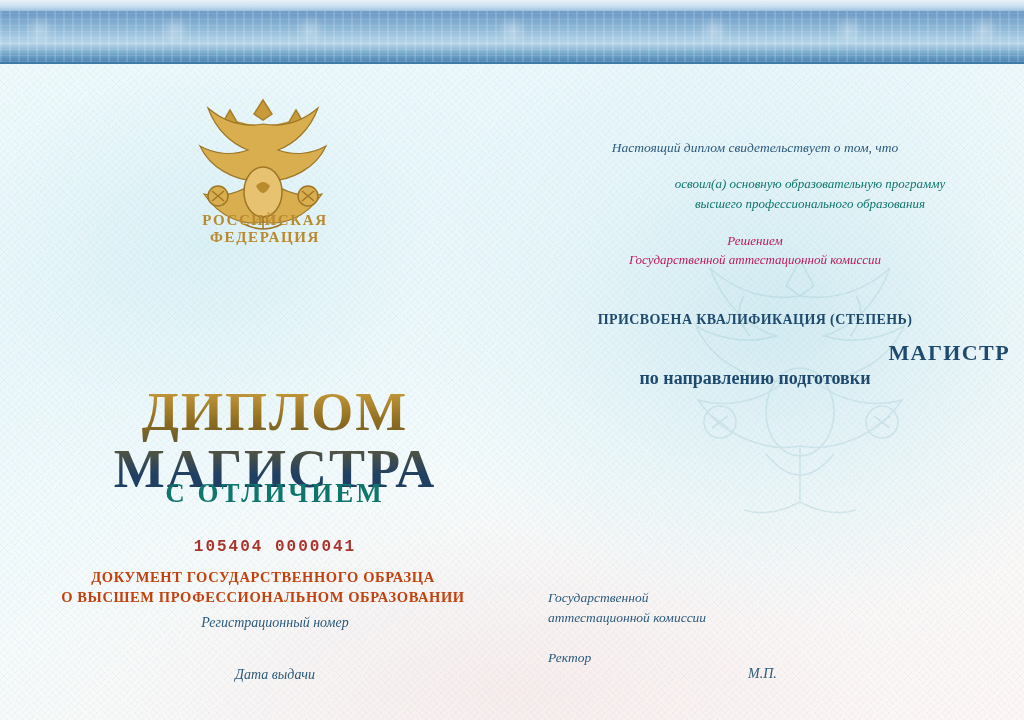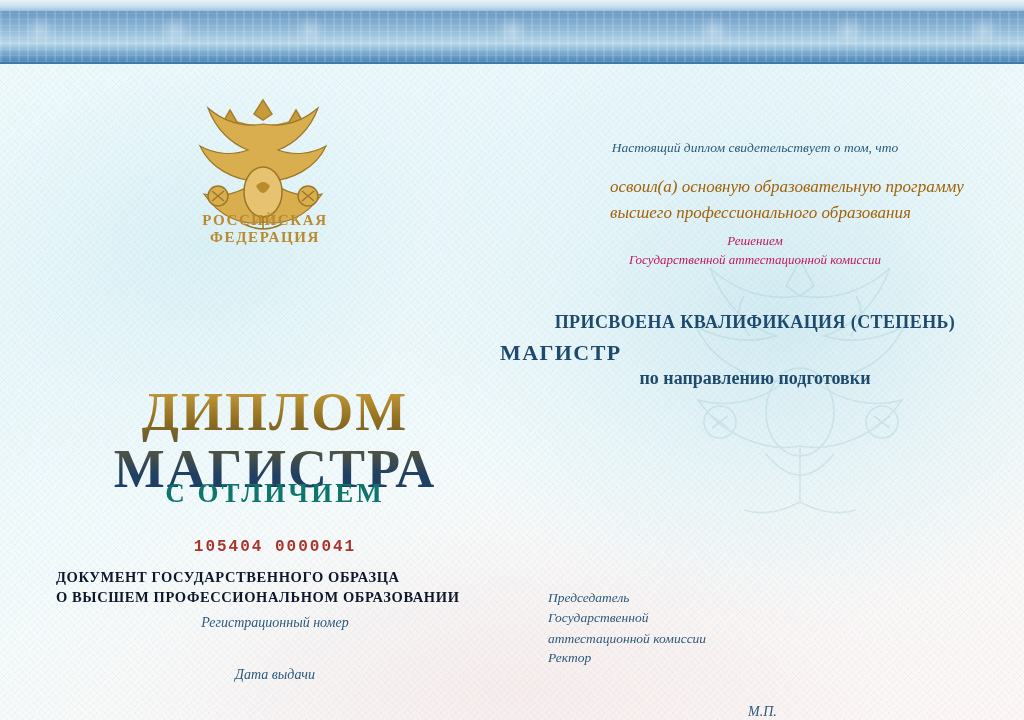--- a/index.html
+++ b/index.html
@@ -134,28 +134,28 @@
     width: 430px;
     text-align: center;
     font-size: 16px;
     letter-spacing: 2px;
     color: #a8342c;
     font-family: "Liberation Mono", monospace;
     font-weight: bold;
   }
   .doc-type {
     position: absolute;
-    left: 56px;
+    left: 48px;
     top: 568px;
     width: 430px;
-    text-align: left;
+    text-align: center;
     font-size: 14.5px;
     line-height: 1.35;
     letter-spacing: 0.6px;
-    color: #0f172a;
+    color: #c2410c;
     font-weight: bold;
   }
   .reg-number {
     position: absolute;
     left: 60px;
     top: 615px;
     width: 430px;
     text-align: center;
     font-size: 14px;
     font-style: italic;
@@ -182,54 +182,54 @@
     font-size: 13.5px;
     font-style: italic;
     color: #2b5a7c;
     margin-top: 48px;
   }
   .r-program {
     position: absolute;
     left: 610px;
     top: 174px;
     width: 400px;
-    text-align: left;
-    font-size: 17px;
+    text-align: center;
+    font-size: 13px;
     line-height: 1.5;
     font-style: italic;
-    color: #a16207;
+    color: #0f766e;
   }
   .r-decision {
     position: absolute;
     left: 520px;
     top: 232px;
     width: 470px;
     text-align: center;
     font-size: 13px;
     line-height: 1.45;
     font-style: italic;
     color: #be185d;
   }
   .r-qual {
     position: absolute;
     left: 500px;
     top: 312px;
     width: 510px;
     text-align: center;
-    font-size: 18px;
+    font-size: 14px;
     letter-spacing: 0.4px;
     color: #1e4a6d;
     font-weight: bold;
   }
   .r-degree {
     position: absolute;
     left: 500px;
     top: 340px;
     width: 510px;
-    text-align: left;
+    text-align: right;
     font-size: 22px;
     letter-spacing: 1.4px;
     color: #1e4a6d;
     font-weight: bold;
   }
   .r-direction {
     position: absolute;
     left: 500px;
     top: 368px;
     width: 510px;
@@ -252,21 +252,21 @@
     position: absolute;
     left: 548px;
     top: 650px;
     font-size: 13.5px;
     font-style: italic;
     color: #2b5a7c;
   }
   .stamp-mark {
     position: absolute;
     left: 748px;
-    top: 704px;
+    top: 666px;
     font-size: 14px;
     font-style: italic;
     color: #2b5a7c;
   }
 </style>
 </head>
 <body>
 
 <div id="diploma">
 
@@ -352,21 +352,20 @@
     <div>Государственной аттестационной комиссии</div>
   </div>
 
   <div class="r-qual">ПРИСВОЕНА КВАЛИФИКАЦИЯ (СТЕПЕНЬ)</div>
 
   <div class="r-degree">МАГИСТР</div>
 
   <div class="r-direction">по направлению подготовки</div>
 
   <div class="sig-chair">
-    <div>Председатель</div>
     <div>Государственной</div>
     <div>аттестационной комиссии</div>
   </div>
 
   <div class="sig-rector">Ректор</div>
 
   <div class="stamp-mark">М.П.</div>
 
 </div>
 

